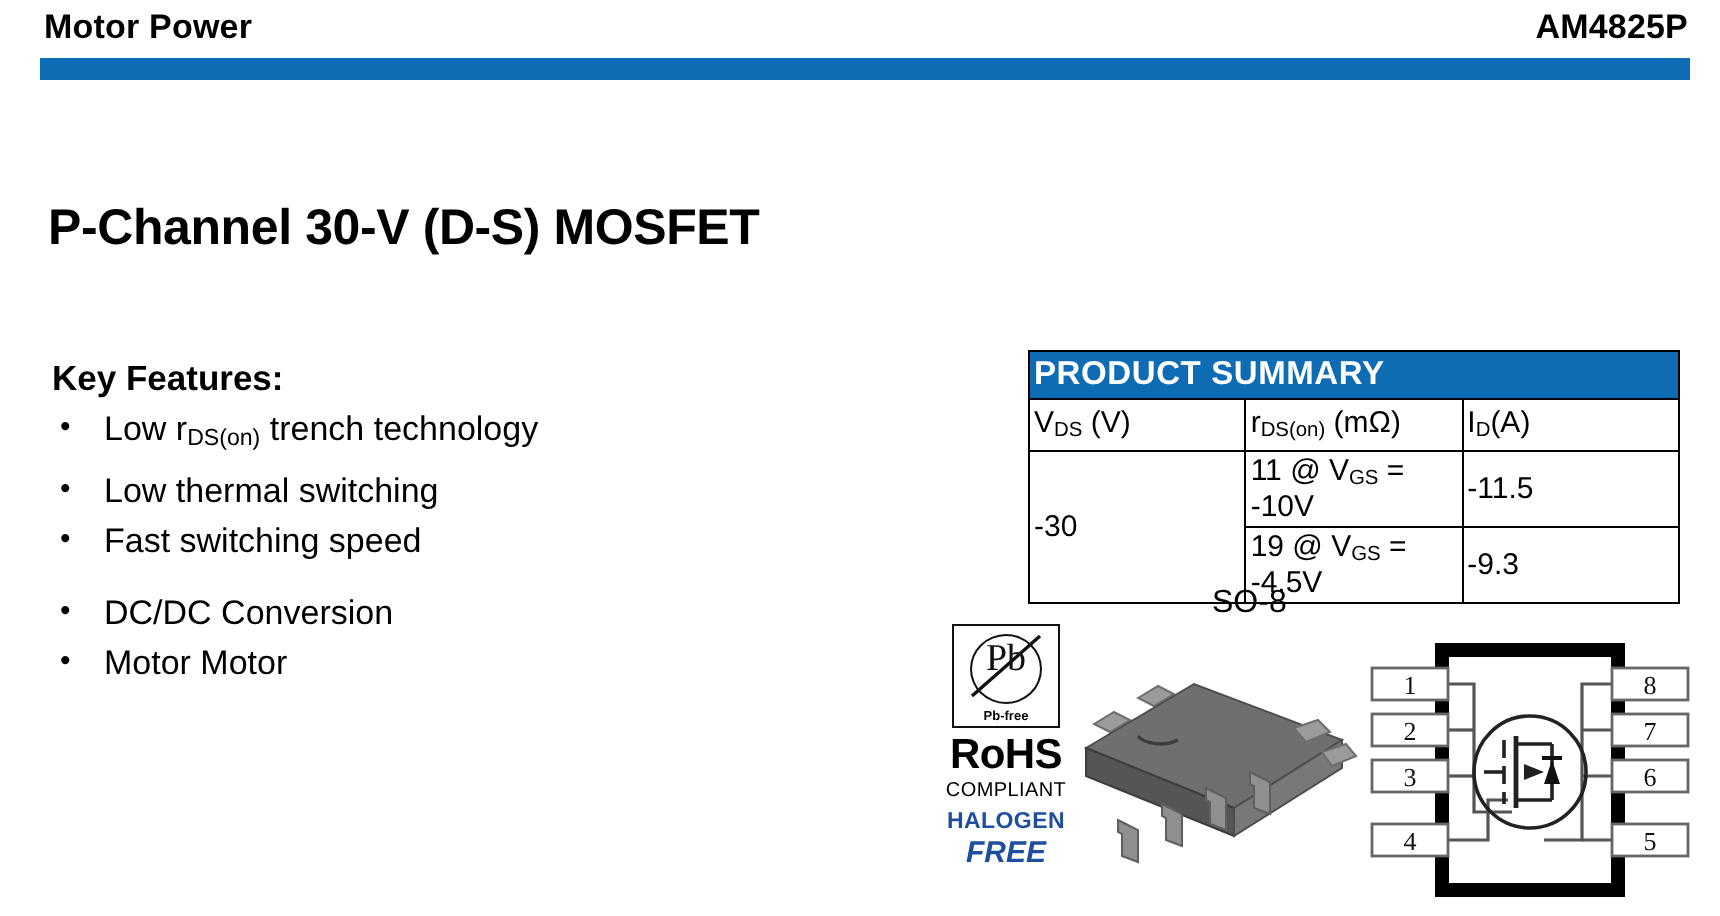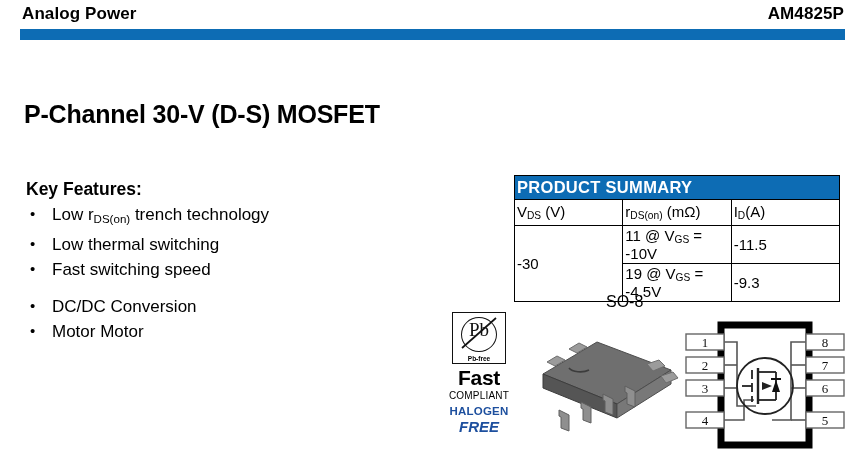--- a/index.html
+++ b/index.html
@@ -113,21 +113,21 @@
   }
   #product-summary .col-head { height: 23px; }
   #product-summary .val-row td { height: 25px; }
   .c1 { width: 86px; }
   .c2 { width: 152px; }
   .c3 { width: 88px; }
 
   
   #rohs-block {
     position: absolute;
-    left: 443px; top: 312px;
+    left: 467px; top: 312px;
     width: 72px;
     text-align: center;
   }
   #pbfree-mark {
     width: 52px; height: 50px;
     margin: 0 auto;
     border: 1.5px solid #111;
     position: relative;
     background: #fff;
   }
@@ -203,21 +203,21 @@
   
   #pinout-diagram {
     position: absolute;
     left: 684px; top: 320px;
   }
 </style>
 </head>
 <body>
 
 <div id="header-bar">
-  <div id="company-name">Analog Power</div>
+  <div id="company-name">Motor Power</div>
   <div id="part-number">AM4825P</div>
   <div id="header-rule" style="background: rgb(13, 108, 180);"></div>
 </div>
 
 <div id="page-title">P-Channel 30-V (D-S) MOSFET</div>
 
 <div id="key-features-block">
   <div class="sec-head">Key Features:</div>
   <ul class="bullets">
     <li><span>Low r</span><sub>DS(on)</sub><span> trench technology</span></li>
@@ -257,21 +257,21 @@
 
 <div id="rohs-block">
   <div id="pbfree-mark">
     <div id="pbfree-circle"></div>
     <div id="pbfree-pb">Pb</div>
     <svg id="pbfree-slash" viewBox="0 0 40 37">
       <line x1="3" y1="33" x2="37" y2="3" stroke="#111" stroke-width="1.7"></line>
     </svg>
     <div id="pbfree-caption">Pb-free</div>
   </div>
-  <div id="rohs-text">Fast</div>
+  <div id="rohs-text">RoHS</div>
   <div id="compliant-text">COMPLIANT</div>
   <div id="halogen-text" style="color: rgb(29, 79, 158);">HALOGEN</div>
   <div id="free-text" style="color: rgb(29, 79, 158);">FREE</div>
 </div>
 
 <div id="package-label">SO-8</div>
 <svg id="package-image" width="150" height="120" viewBox="0 0 150 120">
 
   <g fill="#9b9b9b" stroke="#6e6e6e" stroke-width="1">
     <path d="M12 44 L22 38 L30 42 L20 48 Z"></path>

